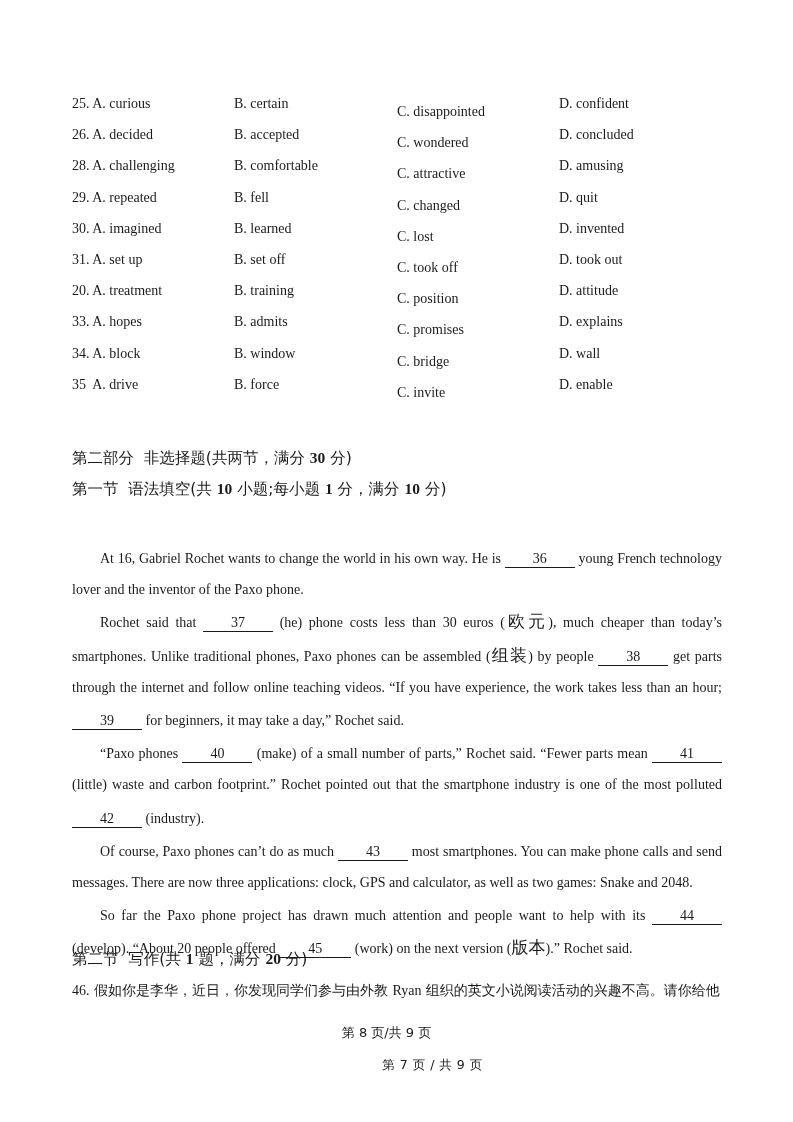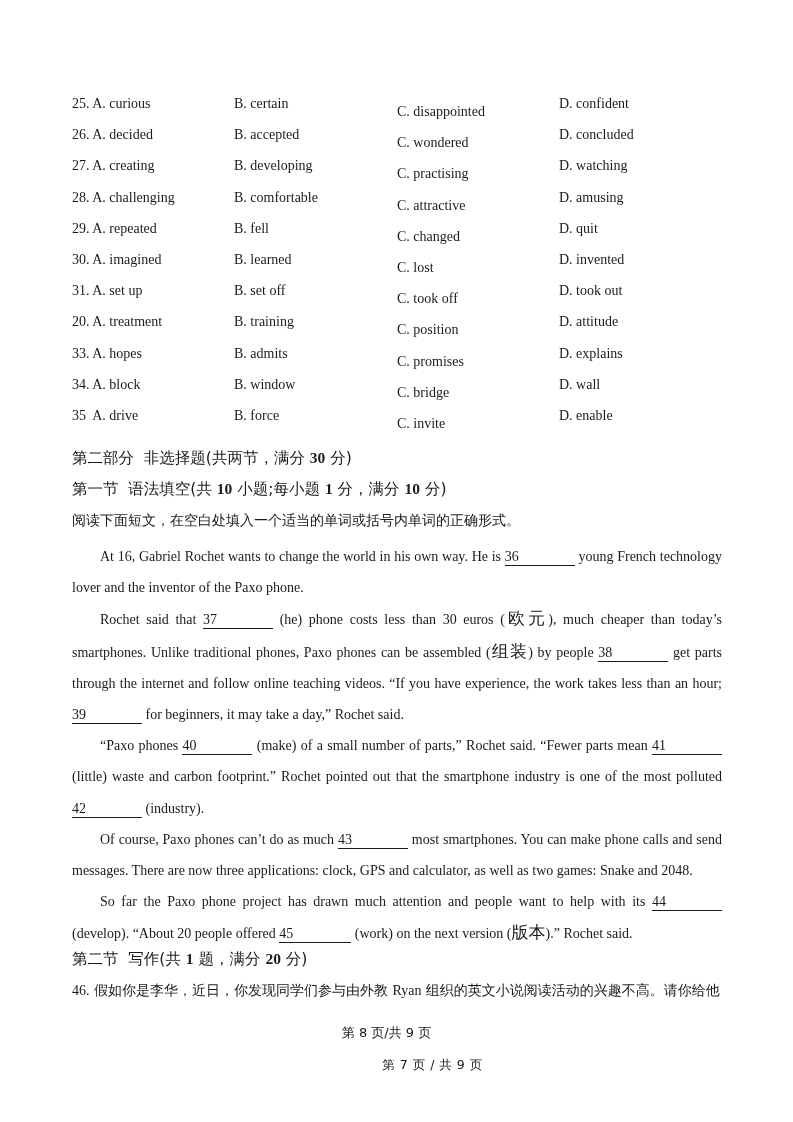--- a/index.html
+++ b/index.html
@@ -72,23 +72,24 @@
       line-height: 31.2px;
       text-align: justify;
     }
     .passage p {
       margin: 0;
       text-indent: 28px;
     }
     .blank {
       display: inline-block;
       border-bottom: 1px solid #1a1a1a;
-      text-align: left;
+      text-align: center;
       line-height: 16px;
       text-indent: 0;
+      margin-top: 10px;
     }
     .w70 { width: 70px; }
     .w72 { width: 72px; }
     .cn {
       font-family: "DejaVu Sans", sans-serif;
       font-size: 17px;
     }
     .task {
       position: absolute;
       left: 72px;
@@ -125,26 +126,20 @@
       <span class="col-c">C. disappointed</span>
       <span class="col-d">D. confident</span>
     </div>
     <div class="opt-row">
       <span class="col-a"><span style="position:static">26.</span> <span style="position:static">A. decided</span></span>
       <span class="col-b">B. accepted</span>
       <span class="col-c">C. wondered</span>
       <span class="col-d">D. concluded</span>
     </div>
     <div class="opt-row">
-      <span class="col-a"><span style="position:static">27.</span> <span style="position:static">A. creating</span></span>
-      <span class="col-b">B. developing</span>
-      <span class="col-c">C. practising</span>
-      <span class="col-d">D. watching</span>
-    </div>
-    <div class="opt-row">
       <span class="col-a"><span style="position:static">28.</span> <span style="position:static">A. challenging</span></span>
       <span class="col-b">B. comfortable</span>
       <span class="col-c">C. attractive</span>
       <span class="col-d">D. amusing</span>
     </div>
     <div class="opt-row">
       <span class="col-a"><span style="position:static">29.</span> <span style="position:static">A. repeated</span></span>
       <span class="col-b">B. fell</span>
       <span class="col-c">C. changed</span>
       <span class="col-d">D. quit</span>
@@ -184,21 +179,20 @@
       <span class="col-b">B. force</span>
       <span class="col-c">C. invite</span>
       <span class="col-d">D. enable</span>
     </div>
   </div>
 
   <div class="section-heading" style="top:447px;"><span style="white-space:pre">第二部分  非选择题(共两节，满分 </span><b>30</b><span style="white-space:pre"> 分)</span></div>
 
   <div class="section-heading" style="top:478px;"><span style="white-space:pre">第一节  语法填空(共 </span><b>10</b><span style="white-space:pre"> 小题;每小题 </span><b>1</b><span style="white-space:pre"> 分，满分 </span><b>10</b><span style="white-space:pre"> 分)</span></div>
 
-  <div class="instruction" style="top:510px;">阅读下面短文，在空白处填入一个适当的单词或括号内单词的正确形式。</div>
 
   <div class="passage">
     <p><span>At 16, Gabriel Rochet wants to change the world in his own way. He is </span><span class="blank w70">36</span><span> young French technology lover and the inventor of the Paxo phone.</span></p>
     <p><span>Rochet said that </span><span class="blank w70">37</span><span> (he) phone costs less than 30 euros (</span><span class="cn">欧元</span><span>), much cheaper than today’s smartphones. Unlike traditional phones, Paxo phones can be assembled (</span><span class="cn">组装</span><span>) by people </span><span class="blank w70">38</span><span> get parts through the internet and follow online teaching videos. “If you have experience, the work takes less than an hour; </span><span class="blank w70">39</span><span> for beginners, it may take a day,” Rochet said.</span></p>
     <p><span>“Paxo phones </span><span class="blank w70">40</span><span> (make) of a small number of parts,” Rochet said. “Fewer parts mean </span><span class="blank w70">41</span><span> (little) waste and carbon footprint.” Rochet pointed out that the smartphone industry is one of the most polluted </span><span class="blank w70">42</span><span> (industry).</span></p>
     <p><span>Of course, Paxo phones can’t do as much </span><span class="blank w70">43</span><span> most smartphones. You can make phone calls and send messages. There are now three applications: clock, GPS and calculator, as well as two games: Snake and 2048.</span></p>
     <p><span>So far the Paxo phone project has drawn much attention and people want to help with its </span><span class="blank w70">44</span><span> (develop). “About 20 people offered </span><span class="blank w72">45</span><span> (work) on the next version (</span><span class="cn">版本</span><span>).” Rochet said.</span></p>
   </div>
 
   <div class="section-heading" style="top:948px;"><span style="white-space:pre">第二节  写作(共 </span><b>1</b><span style="white-space:pre"> 题，满分 </span><b>20</b><span style="white-space:pre"> 分)</span></div>

